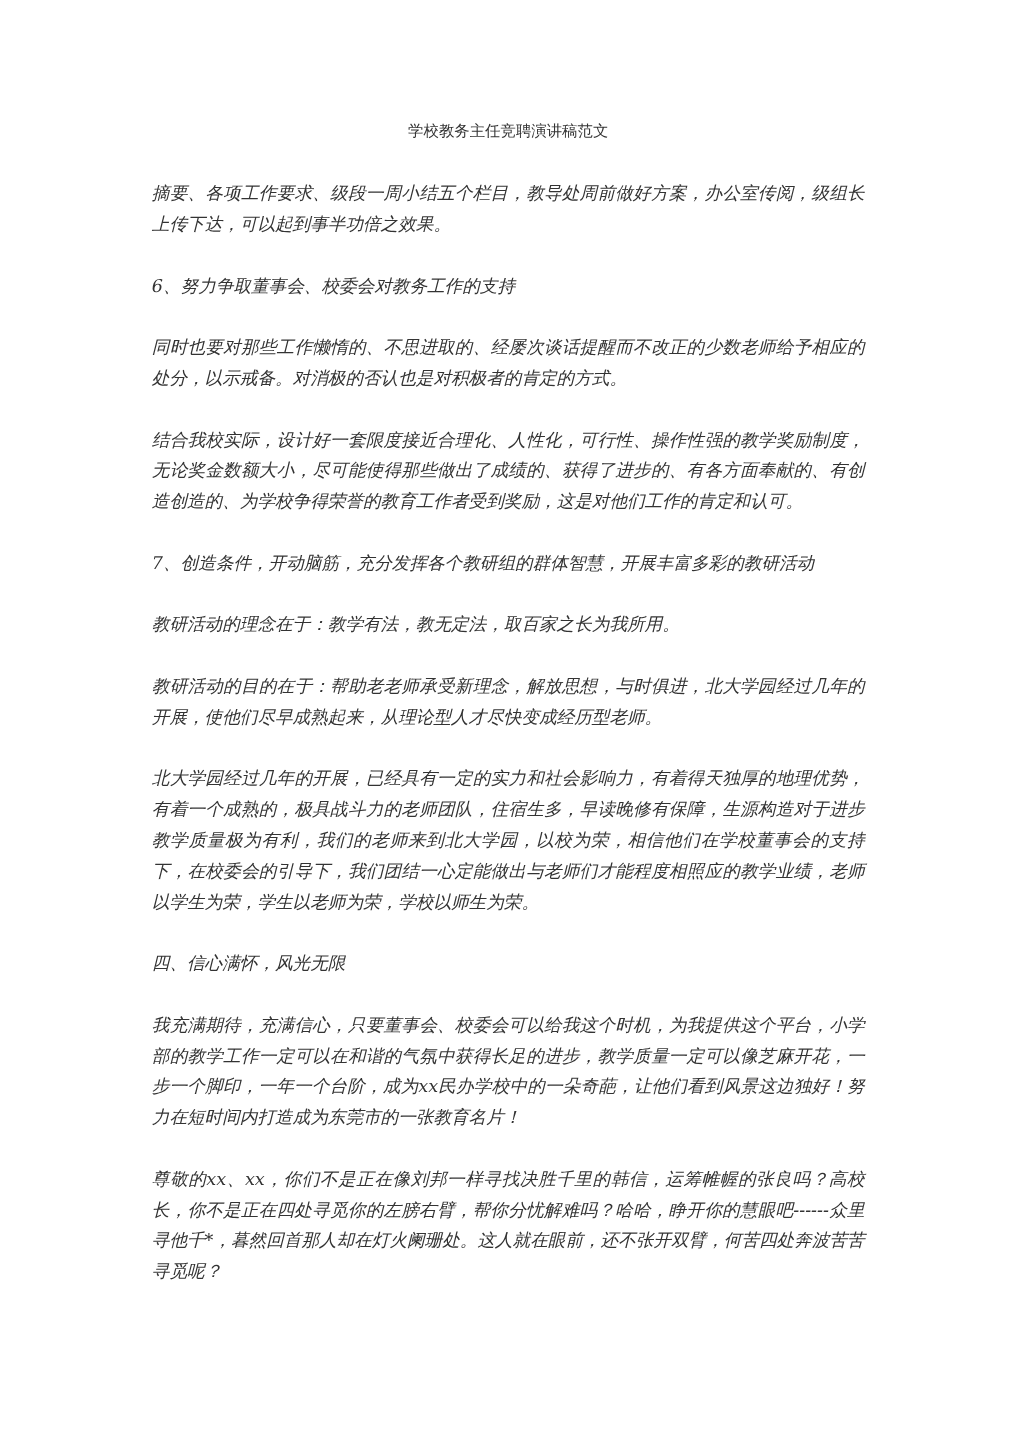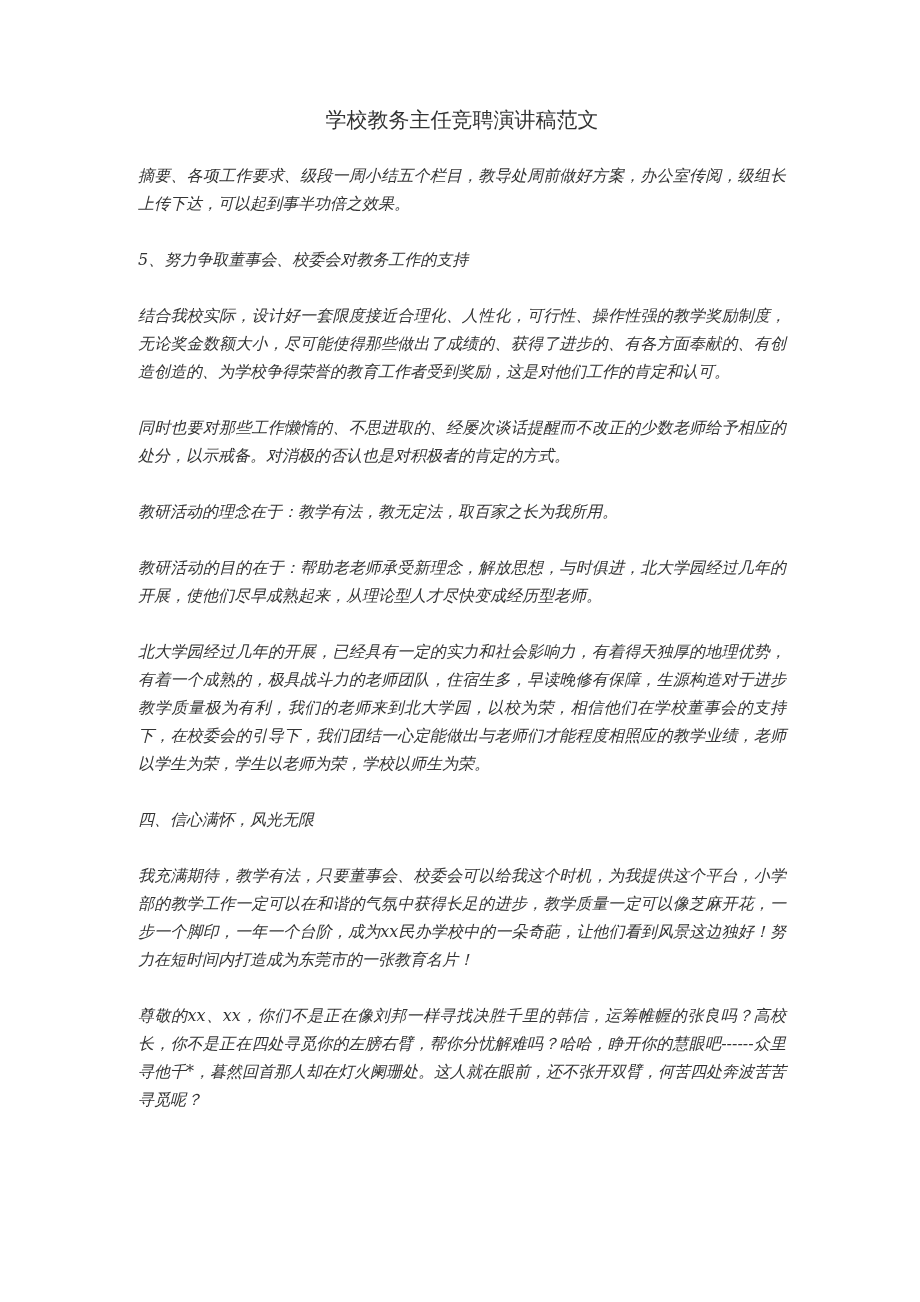--- a/index.html
+++ b/index.html
@@ -19,21 +19,21 @@
     padding: 106px 134px 0 138px;
     background: #ffffff;
     font-family: "DejaVu Serif", "Liberation Serif", serif;
     font-size: 16px;
     line-height: 28px;
     color: #333333;
   }
   .doc-title {
     margin: 0 0 28px 0;
     text-align: center;
-    font-size: 21px;
+    font-size: 14px;
     font-weight: normal;
   }
   .doc-paragraph {
     margin: 0 0 28px 0;
     text-align: justify;
     text-align-last: left;
     word-break: break-all;
     font-style: italic;
   }
   .doc-paragraph:last-child {
@@ -41,31 +41,32 @@
   }
 </style>
 </head>
 <body>
 
 <div class="doc-page">
   <h1 class="doc-title">学校教务主任竞聘演讲稿范文</h1>
 
   <p class="doc-paragraph">摘要、各项工作要求、级段一周小结五个栏目，教导处周前做好方案，办公室传阅，级组长上传下达，可以起到事半功倍之效果。</p>
 
-  <p class="doc-paragraph">5、努力争取董事会、校委会对教务工作的支持</p>
+  <p class="doc-paragraph">6、努力争取董事会、校委会对教务工作的支持</p>
+
+  <p class="doc-paragraph">同时也要对那些工作懒惰的、不思进取的、经屡次谈话提醒而不改正的少数老师给予相应的处分，以示戒备。对消极的否认也是对积极者的肯定的方式。</p>
 
   <p class="doc-paragraph">结合我校实际，设计好一套限度接近合理化、人性化，可行性、操作性强的教学奖励制度，无论奖金数额大小，尽可能使得那些做出了成绩的、获得了进步的、有各方面奉献的、有创造创造的、为学校争得荣誉的教育工作者受到奖励，这是对他们工作的肯定和认可。</p>
 
-  <p class="doc-paragraph">同时也要对那些工作懒惰的、不思进取的、经屡次谈话提醒而不改正的少数老师给予相应的处分，以示戒备。对消极的否认也是对积极者的肯定的方式。</p>
-
+  <p class="doc-paragraph">7、创造条件，开动脑筋，充分发挥各个教研组的群体智慧，开展丰富多彩的教研活动</p>
 
   <p class="doc-paragraph">教研活动的理念在于：教学有法，教无定法，取百家之长为我所用。</p>
 
   <p class="doc-paragraph">教研活动的目的在于：帮助老老师承受新理念，解放思想，与时俱进，北大学园经过几年的开展，使他们尽早成熟起来，从理论型人才尽快变成经历型老师。</p>
 
   <p class="doc-paragraph">北大学园经过几年的开展，已经具有一定的实力和社会影响力，有着得天独厚的地理优势，有着一个成熟的，极具战斗力的老师团队，住宿生多，早读晚修有保障，生源构造对于进步教学质量极为有利，我们的老师来到北大学园，以校为荣，相信他们在学校董事会的支持下，在校委会的引导下，我们团结一心定能做出与老师们才能程度相照应的教学业绩，老师以学生为荣，学生以老师为荣，学校以师生为荣。</p>
 
   <p class="doc-paragraph">四、信心满怀，风光无限</p>
 
-  <p class="doc-paragraph">我充满期待，教学有法，只要董事会、校委会可以给我这个时机，为我提供这个平台，小学部的教学工作一定可以在和谐的气氛中获得长足的进步，教学质量一定可以像芝麻开花，一步一个脚印，一年一个台阶，成为xx民办学校中的一朵奇葩，让他们看到风景这边独好！努力在短时间内打造成为东莞市的一张教育名片！</p>
+  <p class="doc-paragraph">我充满期待，充满信心，只要董事会、校委会可以给我这个时机，为我提供这个平台，小学部的教学工作一定可以在和谐的气氛中获得长足的进步，教学质量一定可以像芝麻开花，一步一个脚印，一年一个台阶，成为xx民办学校中的一朵奇葩，让他们看到风景这边独好！努力在短时间内打造成为东莞市的一张教育名片！</p>
 
   <p class="doc-paragraph">尊敬的xx、xx，你们不是正在像刘邦一样寻找决胜千里的韩信，运筹帷幄的张良吗？高校长，你不是正在四处寻觅你的左膀右臂，帮你分忧解难吗？哈哈，睁开你的慧眼吧------众里寻他千*，暮然回首那人却在灯火阑珊处。这人就在眼前，还不张开双臂，何苦四处奔波苦苦寻觅呢？</p>
 </div>
 
 </body></html>

